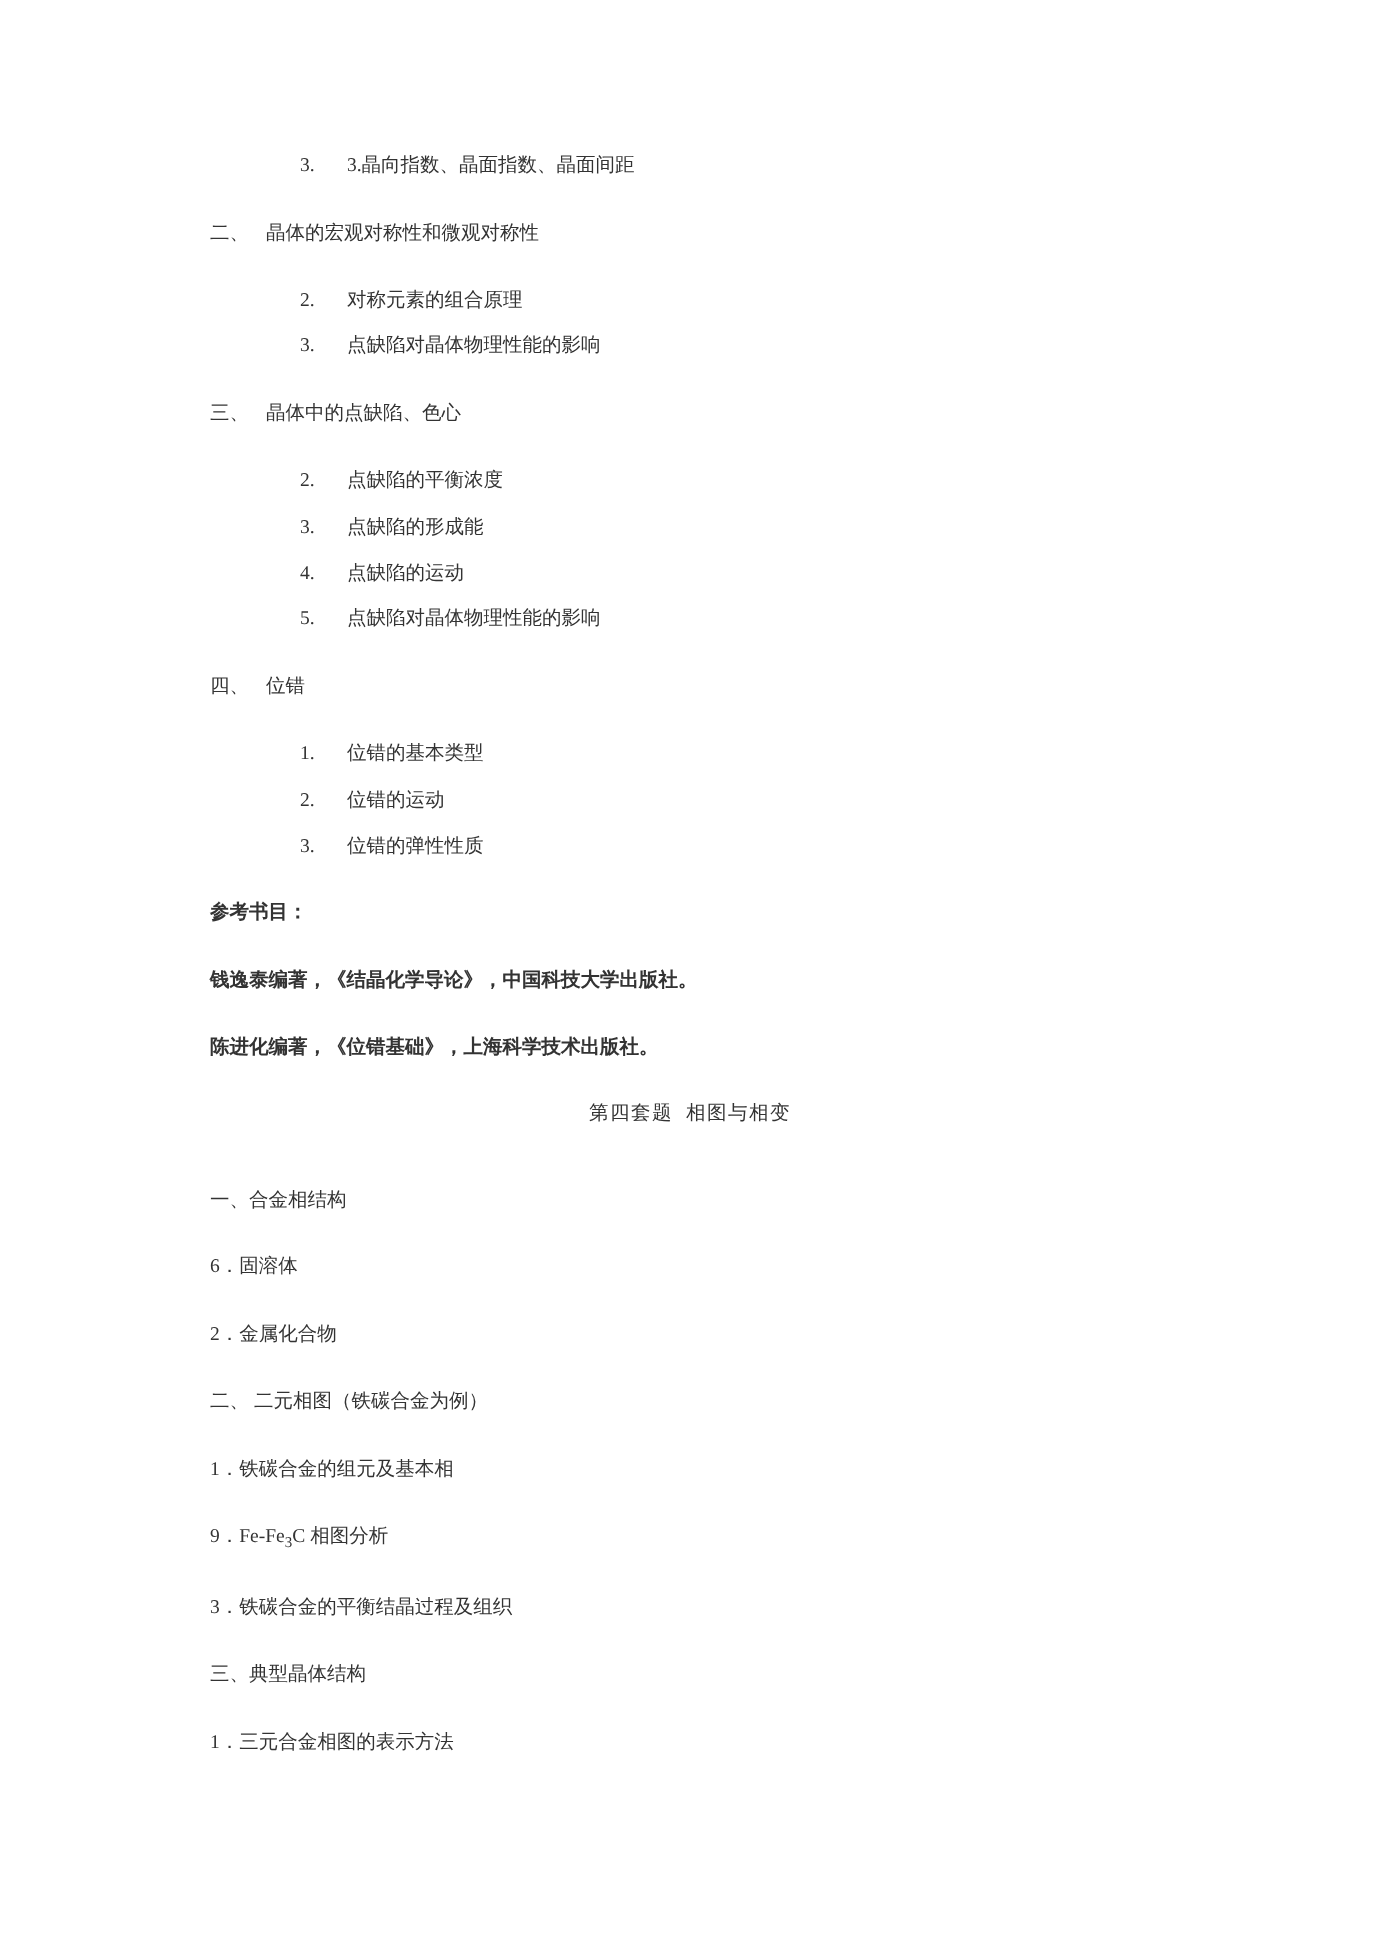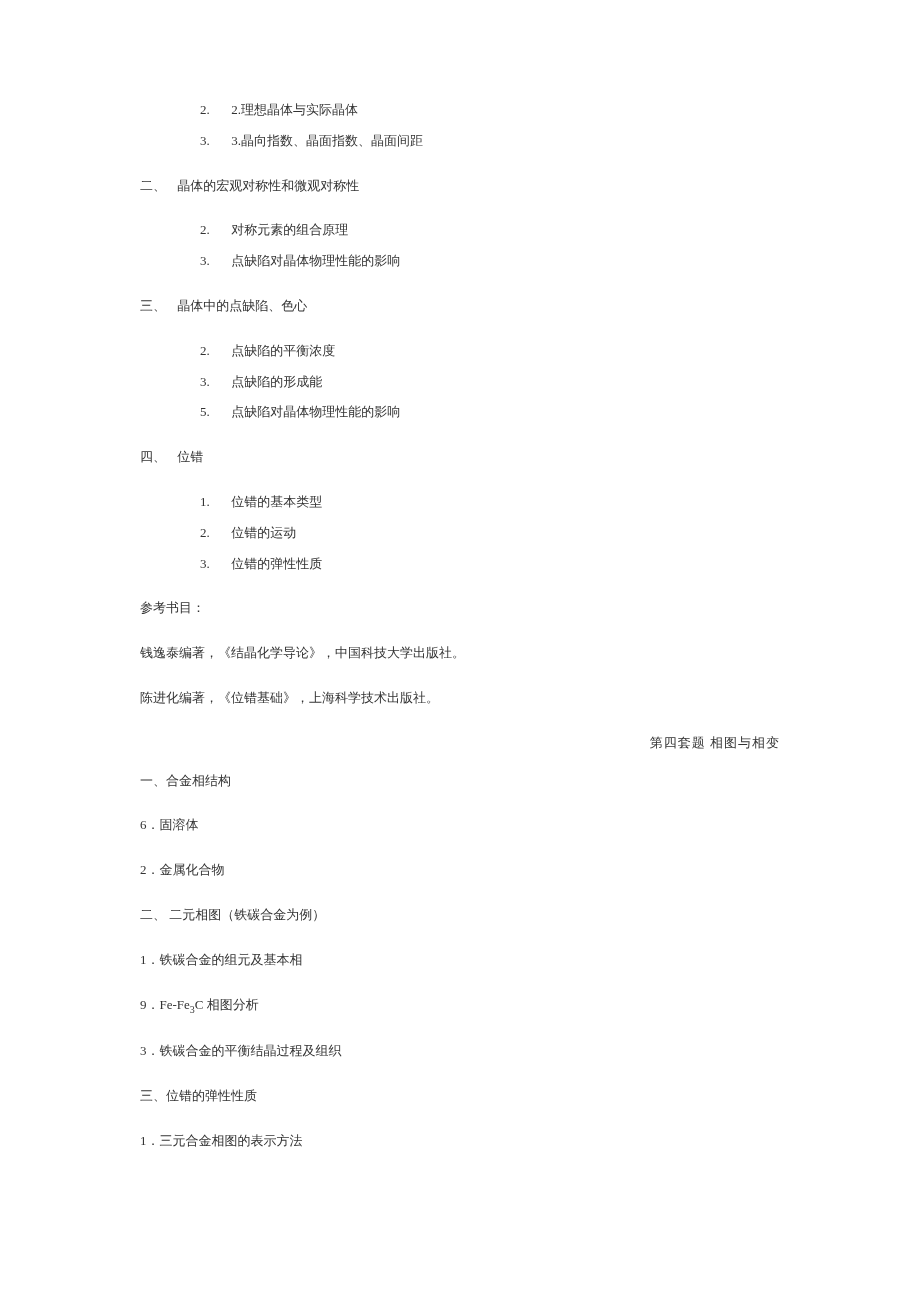--- a/index.html
+++ b/index.html
@@ -29,42 +29,40 @@
     }
     .section-heading {
       margin-bottom: 24px;
       margin-top: 8px;
     }
     .section-heading .label {
       margin-right: 8px;
     }
     .para {
       margin-bottom: 24px;
+      font-weight: bold;
     }
     .subsection-title {
-      text-align: right;
-      margin-bottom: 17px;
+      text-align: center;
+      margin-bottom: 36px;
       margin-top: 8px;
       letter-spacing: 1px;
+      font-family: Liberation Mono, monospace;
     }
     .flat-item {
       margin-bottom: 24px;
     }
     .sub {
       font-size: 10px;
     }
   </style>
 </head>
 <body>
 
 <div class="num-list">
-  <div class="item">
-    <span class="num">2.</span>
-    <span>2.理想晶体与实际晶体</span>
-  </div>
   <div class="item">
     <span class="num">3.</span>
     <span>3.晶向指数、晶面指数、晶面间距</span>
   </div>
 </div>
 
 <div class="section-heading">
   <span class="label">二、</span>
   <span>晶体的宏观对称性和微观对称性</span>
 </div>
@@ -84,20 +82,24 @@
   <span>晶体中的点缺陷、色心</span>
 </div>
 <div class="num-list">
   <div class="item">
     <span class="num">2.</span>
     <span>点缺陷的平衡浓度</span>
   </div>
   <div class="item">
     <span class="num">3.</span>
     <span>点缺陷的形成能</span>
+  </div>
+  <div class="item">
+    <span class="num">4.</span>
+    <span>点缺陷的运动</span>
   </div>
   <div class="item">
     <span class="num">5.</span>
     <span>点缺陷对晶体物理性能的影响</span>
   </div>
 </div>
 
 <div class="section-heading">
   <span class="label">四、</span>
   <span>位错</span>
@@ -127,14 +129,14 @@
 <div class="flat-item">6．固溶体</div>
 <div class="flat-item">2．金属化合物</div>
 
 <div class="flat-item">二、  二元相图（铁碳合金为例）</div>
 <div class="flat-item">1．铁碳合金的组元及基本相</div>
 <div class="flat-item">
   <span>9．Fe-Fe</span><sub class="sub">3</sub><span>C 相图分析</span>
 </div>
 <div class="flat-item">3．铁碳合金的平衡结晶过程及组织</div>
 
-<div class="flat-item">三、位错的弹性性质</div>
+<div class="flat-item">三、典型晶体结构</div>
 <div class="flat-item">1．三元合金相图的表示方法</div>
 
 </body></html>

